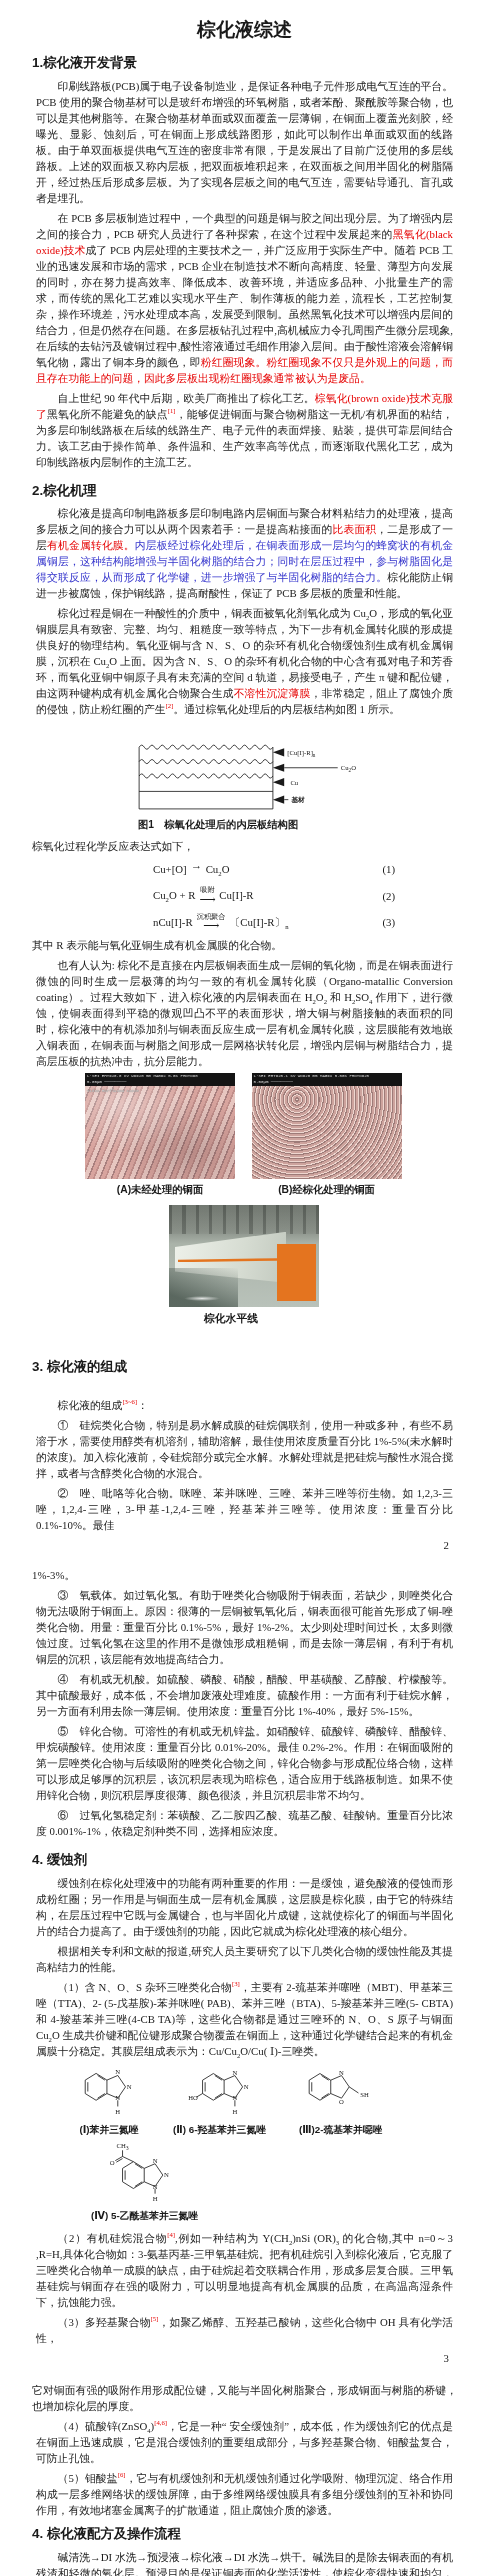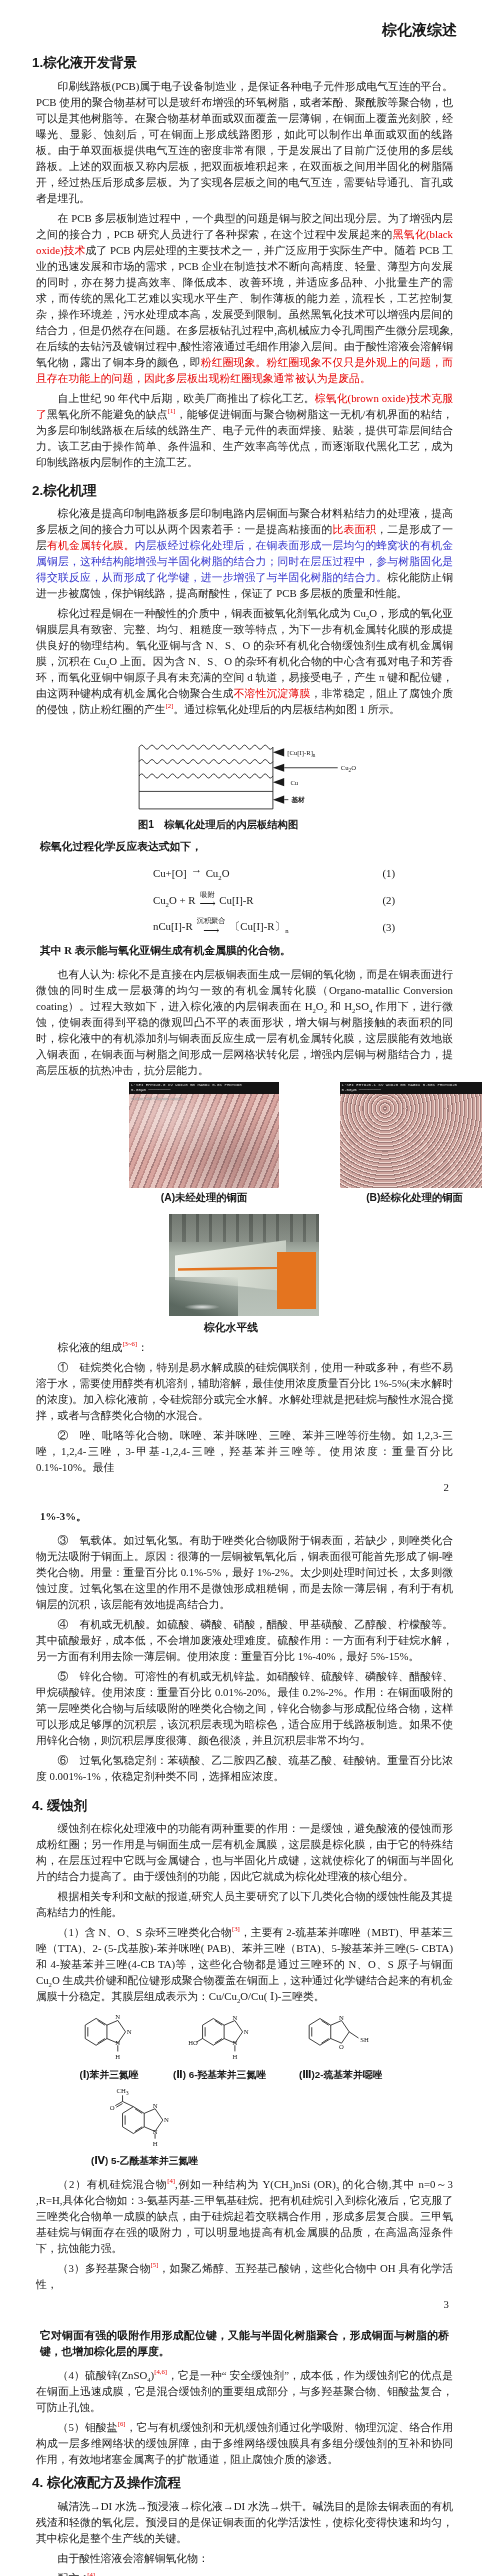--- a/index.html
+++ b/index.html
@@ -1,44 +1,44 @@
 <!DOCTYPE html>
 <html style="font-size:8.2px"><head>
 <meta charset="utf-8">
 <style>
   html,body{margin:0;padding:0;background:#ffffff;}
   .sheet{width:482px;height:3814px;background:#fff;box-sizing:border-box;
          padding:17.5px 25px 0 32px;overflow:hidden;
          font-family:"Liberation Serif","DejaVu Serif",serif;
          color:#1a1a1a;font-size:10.8px;line-height:16px;}
   .doc-title{font-family:Liberation Serif, serif;font-weight:700;
-             font-size:15px;line-height:24px;text-align:right;margin:0 0 12.4px 0;}
+             font-size:19px;line-height:24px;text-align:center;margin:0 0 12.4px 0;}
   .sec{font-family:"Liberation Sans","DejaVu Sans",sans-serif;font-weight:700;
        font-size:13.4px;line-height:18.5px;margin:6.2px 0 5.2px 0;}
   .para{margin:4px;text-indent:2em;text-align:justify;}
-  .noind{margin:8px;text-indent:0;text-align:justify;font-weight:bold;}
+  .noind{margin:0;text-indent:0;text-align:justify;}
   .c-red{color:#e60000;}
   .c-blue{color:#3333cc;}
   sup{font-size:6.7px;line-height:0;}
   sub{font-size:6.7px;line-height:0;}
   .pgnum{text-align:right;padding-right:8.2px;margin:4.1px 0 13.4px 0;}
   
   .fig1wrap{margin:24px 0 0 106px;width:242px;}
   .figcap{font-family:"Liberation Sans","DejaVu Sans",sans-serif;font-weight:700;
           font-size:10.3px;line-height:15.5px;text-align:left;margin:1px 0 0 0;}
   
   .eq{position:relative;margin:3.6px 0;height:23px;display:flex;align-items:center;}
   .eq-body{margin-left:121px;display:inline-flex;align-items:flex-start;gap:4.1px;}
   .rxn{display:inline-flex;flex-direction:column;align-items:center;line-height:1;}
   .rxn-label{font-size:7.2px;line-height:7.2px;}
   .rxn-arrow{font-size:11.3px;line-height:9.3px;letter-spacing:-0.5px;}
   .eq-num{position:absolute;right:62px;}
   
   .semrow{display:flex;gap:16.5px;margin:4.1px 0 0 53px;}
-  .semfig{width:150px;margin-left:44px;}
+  .semfig{width:150px;}
   .semimg{position:relative;width:150px;height:106px;overflow:hidden;}
   .semimg.a{background:
      radial-gradient(ellipse at 25% 30%, rgba(255,255,255,0.35), rgba(255,255,255,0) 45%),
      radial-gradient(ellipse at 70% 75%, rgba(90,60,60,0.25), rgba(90,60,60,0) 50%),
      repeating-linear-gradient(112deg,#d8a49e 0 3.6px,#c08e8a 3.6px 5.2px,#e7c6c0 5.2px 9.3px,#a87f7e 9.3px 10.8px);}
   .semimg.b{background:
      repeating-radial-gradient(circle at 30% 25%, #eed6cf 0 1px, #9d7b78 1px 2.1px, #cda39d 2.1px 4.1px),
      repeating-radial-gradient(circle at 72% 62%, rgba(226,190,184,0.9) 0 1.5px, rgba(120,92,90,0.85) 1.5px 2.6px, rgba(212,171,165,0.8) 2.6px 4.6px);}
   .sem-bar{position:absolute;top:0;left:0;right:0;background:#141414;color:#ddd;
            font-family:"Liberation Mono","DejaVu Sans Mono",monospace;font-size:4.1px;
@@ -188,20 +188,21 @@
       <div class="ph-ceil"></div>
       <div class="ph-machine"></div>
       <div class="ph-stripe"></div>
       <div class="ph-panel"></div>
       <div class="ph-floor"></div>
       <div class="ph-glint"></div>
     </div>
     <div class="photocap">棕化水平线</div>
   </div>
 
+  <h2 class="sec" style="margin-top:32px;margin-bottom:20.6px;">3. 棕化液的组成</h2>
   <p class="para"><span>棕化液的组成</span><sup class="c-red">[3~6]</sup><span>：</span></p>
   <p class="para"><span>①　硅烷类化合物，特别是易水解成膜的硅烷偶联剂，使用一种或多种，有些不易溶于水，需要使用醇类有机溶剂，辅助溶解，最佳使用浓度质量百分比 1%-5%(未水解时的浓度)。加入棕化液前，令硅烷部分或完全水解。水解处理就是把硅烷与酸性水混合搅拌，或者与含醇类化合物的水混合。</span></p>
   <p class="para"><span>②　唑、吡咯等化合物。咪唑、苯并咪唑、三唑、苯并三唑等衍生物。如 1,2,3-三唑，1,2,4-三唑，3-甲基-1,2,4-三唑，羟基苯并三唑等。使用浓度：重量百分比 0.1%-10%。最佳</span></p>
 
   <div class="pgnum">2</div>
 
   <p class="noind"><span>1%-3%。</span></p>
   <p class="para"><span>③　氧载体。如过氧化氢。有助于唑类化合物吸附于铜表面，若缺少，则唑类化合物无法吸附于铜面上。原因：很薄的一层铜被氧氧化后，铜表面很可能首先形成了铜-唑类化合物。用量：重量百分比 0.1%-5%，最好 1%-2%。太少则处理时间过长，太多则微蚀过度。过氧化氢在这里的作用不是微蚀形成粗糙铜，而是去除一薄层铜，有利于有机铜层的沉积，该层能有效地提高结合力。</span></p>
   <p class="para"><span>④　有机或无机酸。如硫酸、磷酸、硝酸，醋酸、甲基磺酸、乙醇酸、柠檬酸等。其中硫酸最好，成本低，不会增加废液处理难度。硫酸作用：一方面有利于硅烷水解，另一方面有利用去除一薄层铜。使用浓度：重量百分比 1%-40%，最好 5%-15%。</span></p>
   <p class="para"><span>⑤　锌化合物。可溶性的有机或无机锌盐。如硝酸锌、硫酸锌、磷酸锌、醋酸锌、甲烷磺酸锌。使用浓度：重量百分比 0.01%-20%。最佳 0.2%-2%。作用：在铜面吸附的第一层唑类化合物与后续吸附的唑类化合物之间，锌化合物参与形成配位络合物，这样可以形成足够厚的沉积层，该沉积层表现为暗棕色，适合应用于线路板制造。如果不使用锌化合物，则沉积层厚度很薄、颜色很淡，并且沉积层非常不均匀。</span></p>

